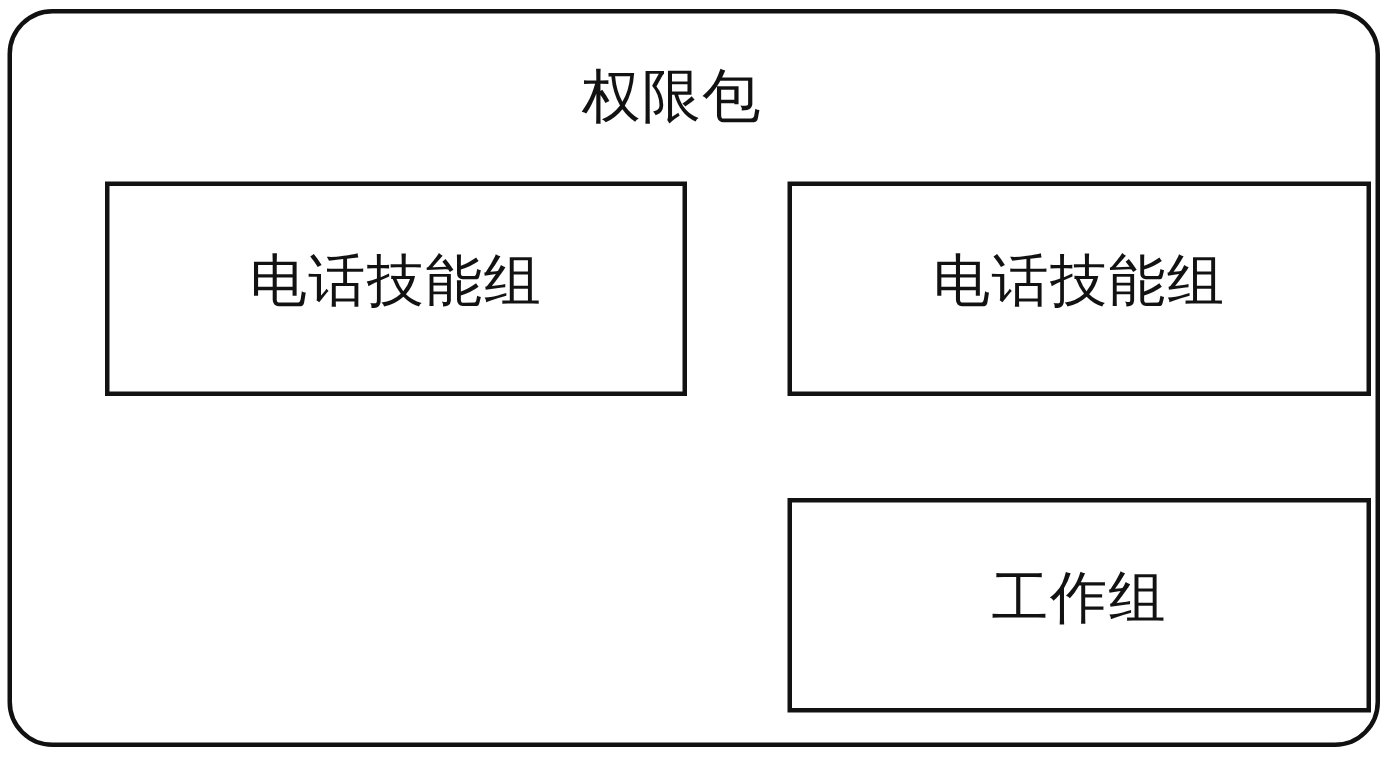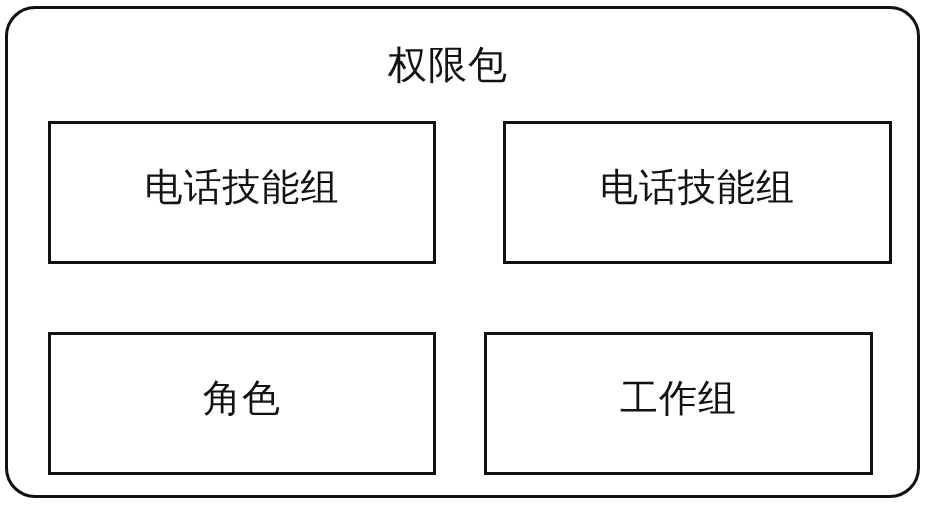--- a/index.html
+++ b/index.html
@@ -52,57 +52,55 @@
 
   
   .node-box {
     position: absolute;
     box-sizing: border-box;
     border: 3px solid #121212;
     background: #ffffff;
     display: flex;
     align-items: center;
     justify-content: center;
+    margin-left: 22px;
   }
 
   .node-box .node-label {
     font-size: 38px;
     line-height: 44px;
     letter-spacing: 1px;
     color: #121212;
     white-space: nowrap;
     position: relative;
     top: -6px;
   }
 
   .node-box.pos-r0c0 { left: 40px;  top: 112px; width: 388px; height: 143px; }
   .node-box.pos-r0c1 { left: 495px; top: 112px; width: 389px; height: 143px; }
   .node-box.pos-r1c0 { left: 40px;  top: 323px; width: 388px; height: 143px; }
-  .node-box.pos-r1c1 { left: 476px; top: 323px; width: 389px; height: 143px; text-align: center; }
+  .node-box.pos-r1c1 { left: 495px; top: 323px; width: 389px; height: 143px; text-align: center; }
 </style>
 </head>
 <body>
 
 <div id="diagram-canvas">
 
   <div class="package-container">
 
     <div class="package-title">权限包</div>
 
     <div class="node-box pos-r0c0">
       <span class="node-label">电话技能组</span>
     </div>
 
     <div class="node-box pos-r0c1">
       <span class="node-label">电话技能组</span>
     </div>
 
-    <div class="node-box pos-r1c0">
-      <span class="node-label">角色</span>
-    </div>
 
     <div class="node-box pos-r1c1">
       <span class="node-label">工作组</span>
     </div>
 
   </div>
 
 </div>
 
 </body></html>

